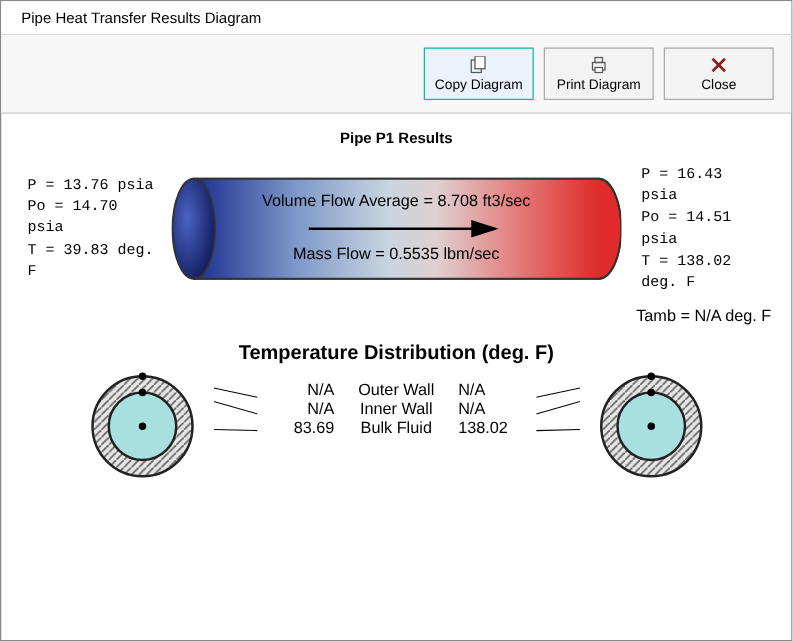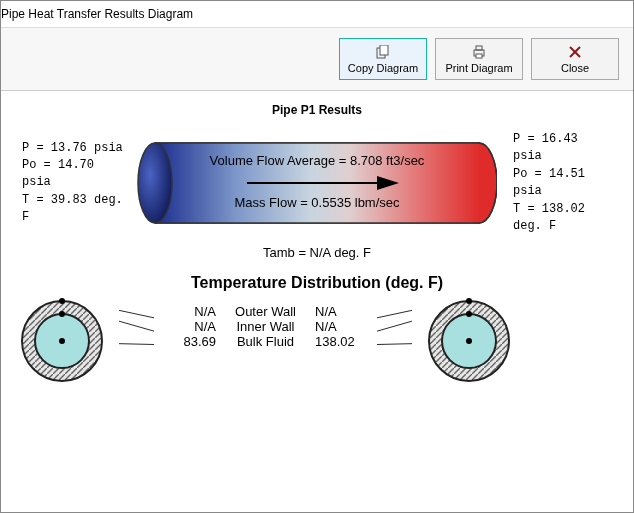--- a/index.html
+++ b/index.html
@@ -14,21 +14,21 @@
     width: 634px;
     height: 513px;
     background: #fff;
     border: 1px solid #888;
     display: flex;
     flex-direction: column;
     box-shadow: 0 2px 8px rgba(0,0,0,0.25);
   }
   .titlebar {
     background: #fff;
-    padding: 6px 0;
+    padding: 6px 16px;
     border-bottom: 1px solid #ddd;
     font-size: 12px;
   }
   .toolbar {
     display: flex;
     justify-content: flex-end;
     gap: 8px;
     padding: 10px 14px;
     border-bottom: 1px solid #ccc;
     background: #f7f7f7;
@@ -72,34 +72,35 @@
   .side-labels {
     width: 105px;
     font-size: 12px;
     line-height: 1.45;
     font-family: Liberation Mono, monospace;
   }
   .side-labels.right { text-align: left; padding-left: 6px; }
   .side-labels.left { text-align: left; }
   .pipe-svg { display:block; }
   .tamb {
-    text-align: center;
+    text-align: right;
     font-size: 13px;
     margin-top: 10px;
     font-family: Arial, sans-serif;
   }
   .dist-title {
     text-align: center;
     font-weight: bold;
     font-size: 16px;
     margin: 14px 0 4px 0;
     font-family: Arial, sans-serif;
   }
   .dist-row {
     display: flex;
+    justify-content: center;
     align-items: flex-start;
     gap: 12px;
   }
   .cross-sec {
     width: 90px;
     height: 90px;
     position: relative;
   }
   .dist-table {
     display: grid;

